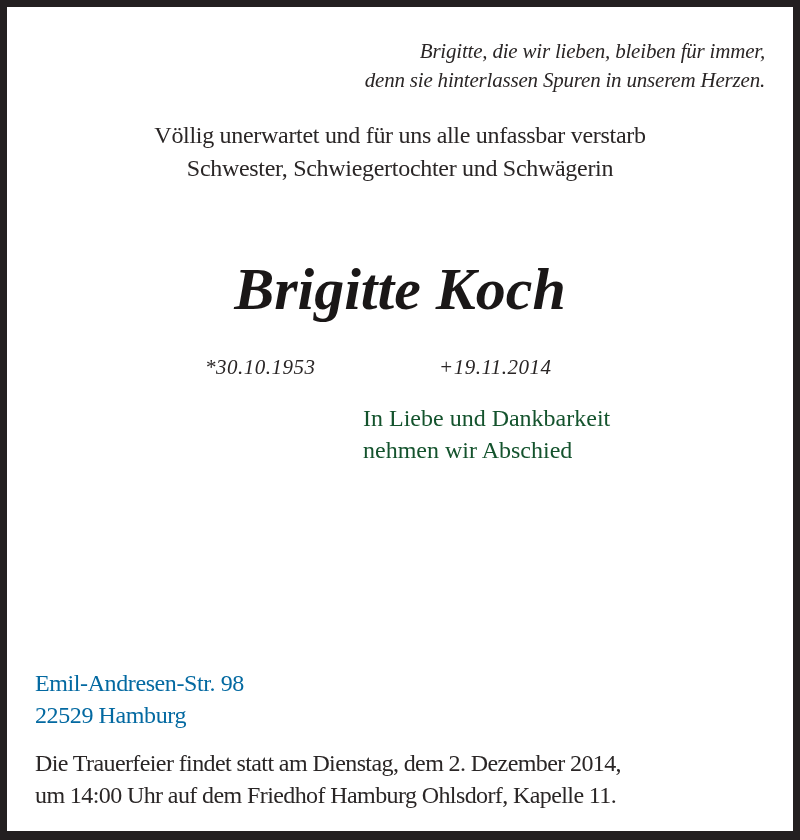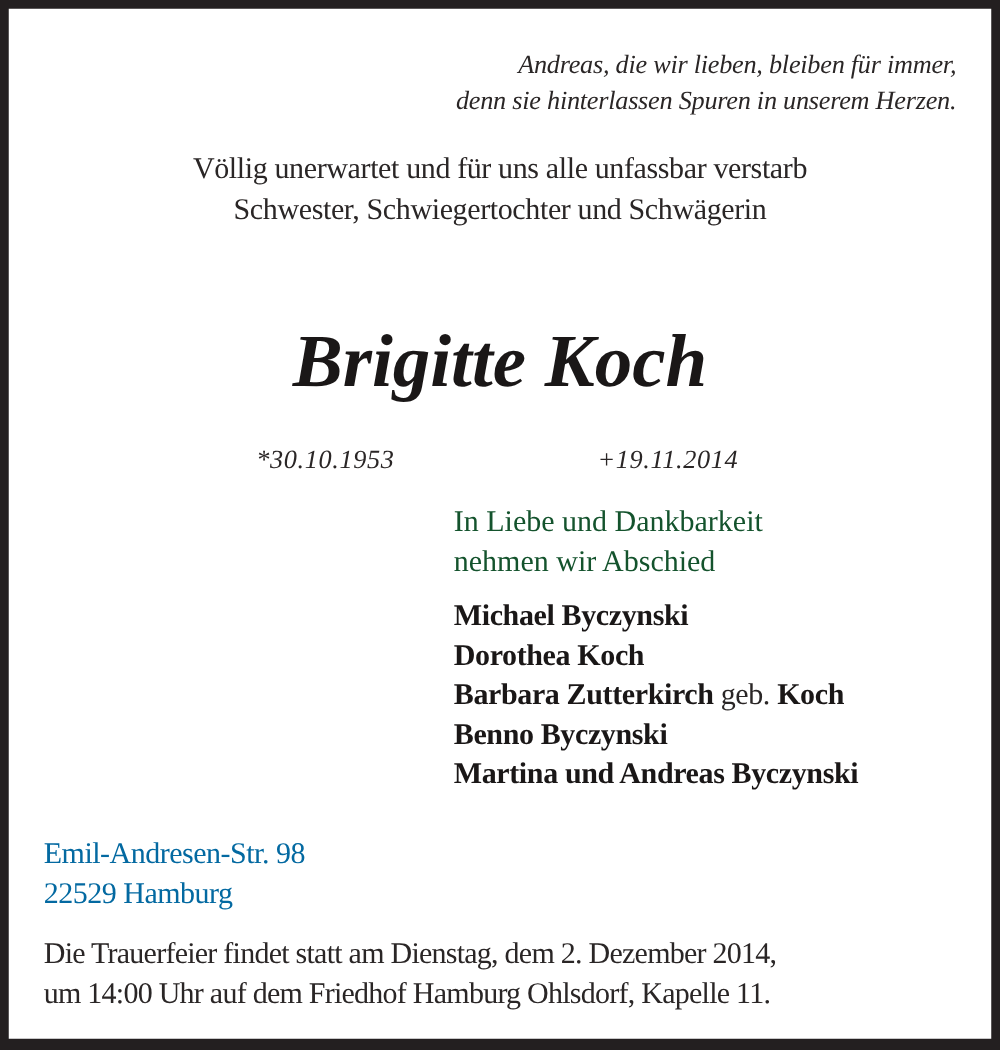--- a/index.html
+++ b/index.html
@@ -20,21 +20,21 @@
     }
     .name {
       position: absolute; left: 0; width: 786px; top: 234px; text-align: center;
       font-style: italic; font-weight: bold; font-size: 60px; line-height: 96px;
       letter-spacing: 0px; color: #1a1717;
     }
     .dates {
       position: absolute; top: 348px; font-size: 21px; color: #2a2626; letter-spacing: 0.5px; font-style: italic;
     }
     .birth { left: 198px; }
-    .death { left: 432px; margin-left: 39px; }
+    .death { left: 432px; }
     .farewell {
       position: absolute; left: 356px; top: 395px;
       font-size: 24px; line-height: 32px; color: #14532d;
     }
     .mourners {
       position: absolute; left: 356px; top: 471px;
       font-size: 24px; line-height: 31.5px; font-weight: bold; color: #1a1717;
       letter-spacing: -0.3px;
     }
     .mourners .geb { font-weight: normal; color: #2a2626; }
@@ -46,50 +46,39 @@
       position: absolute; left: 28px; top: 740px;
       font-size: 24px; line-height: 32px; color: #2a2626; letter-spacing: -0.6px;
       width: 740px;
     }
   </style>
 </head>
 <body>
 
 <div class="card">
   <div class="motto">
-    <div>Andreas, die wir lieben, bleiben für immer,</div>
+    <div>Brigitte, die wir lieben, bleiben für immer,</div>
     <div>denn sie hinterlassen Spuren in unserem Herzen.</div>
   </div>
 
   <div class="intro">
     <div>Völlig unerwartet und für uns alle unfassbar verstarb</div>
     <div>Schwester, Schwiegertochter und Schwägerin</div>
   </div>
 
   <div class="name">Brigitte Koch</div>
 
   <div class="dates birth">*30.10.1953</div>
   <div class="dates death">+19.11.2014</div>
 
   <div class="farewell">
     <div>In Liebe und Dankbarkeit</div>
     <div>nehmen wir Abschied</div>
   </div>
 
-  <div class="mourners">
-    <div>Michael Byczynski</div>
-    <div>Dorothea Koch</div>
-    <div>
-      <span>Barbara Zutterkirch</span>
-      <span class="geb">geb.</span>
-      <span>Koch</span>
-    </div>
-    <div>Benno Byczynski</div>
-    <div>Martina und Andreas Byczynski</div>
-  </div>
 
   <div class="address">
     <div>Emil-Andresen-Str. 98</div>
     <div>22529 Hamburg</div>
   </div>
 
   <div class="service">
     <div>Die Trauerfeier findet statt am Dienstag, dem 2. Dezember 2014,</div>
     <div>um 14:00 Uhr auf dem Friedhof Hamburg Ohlsdorf, Kapelle 11.</div>
   </div>

